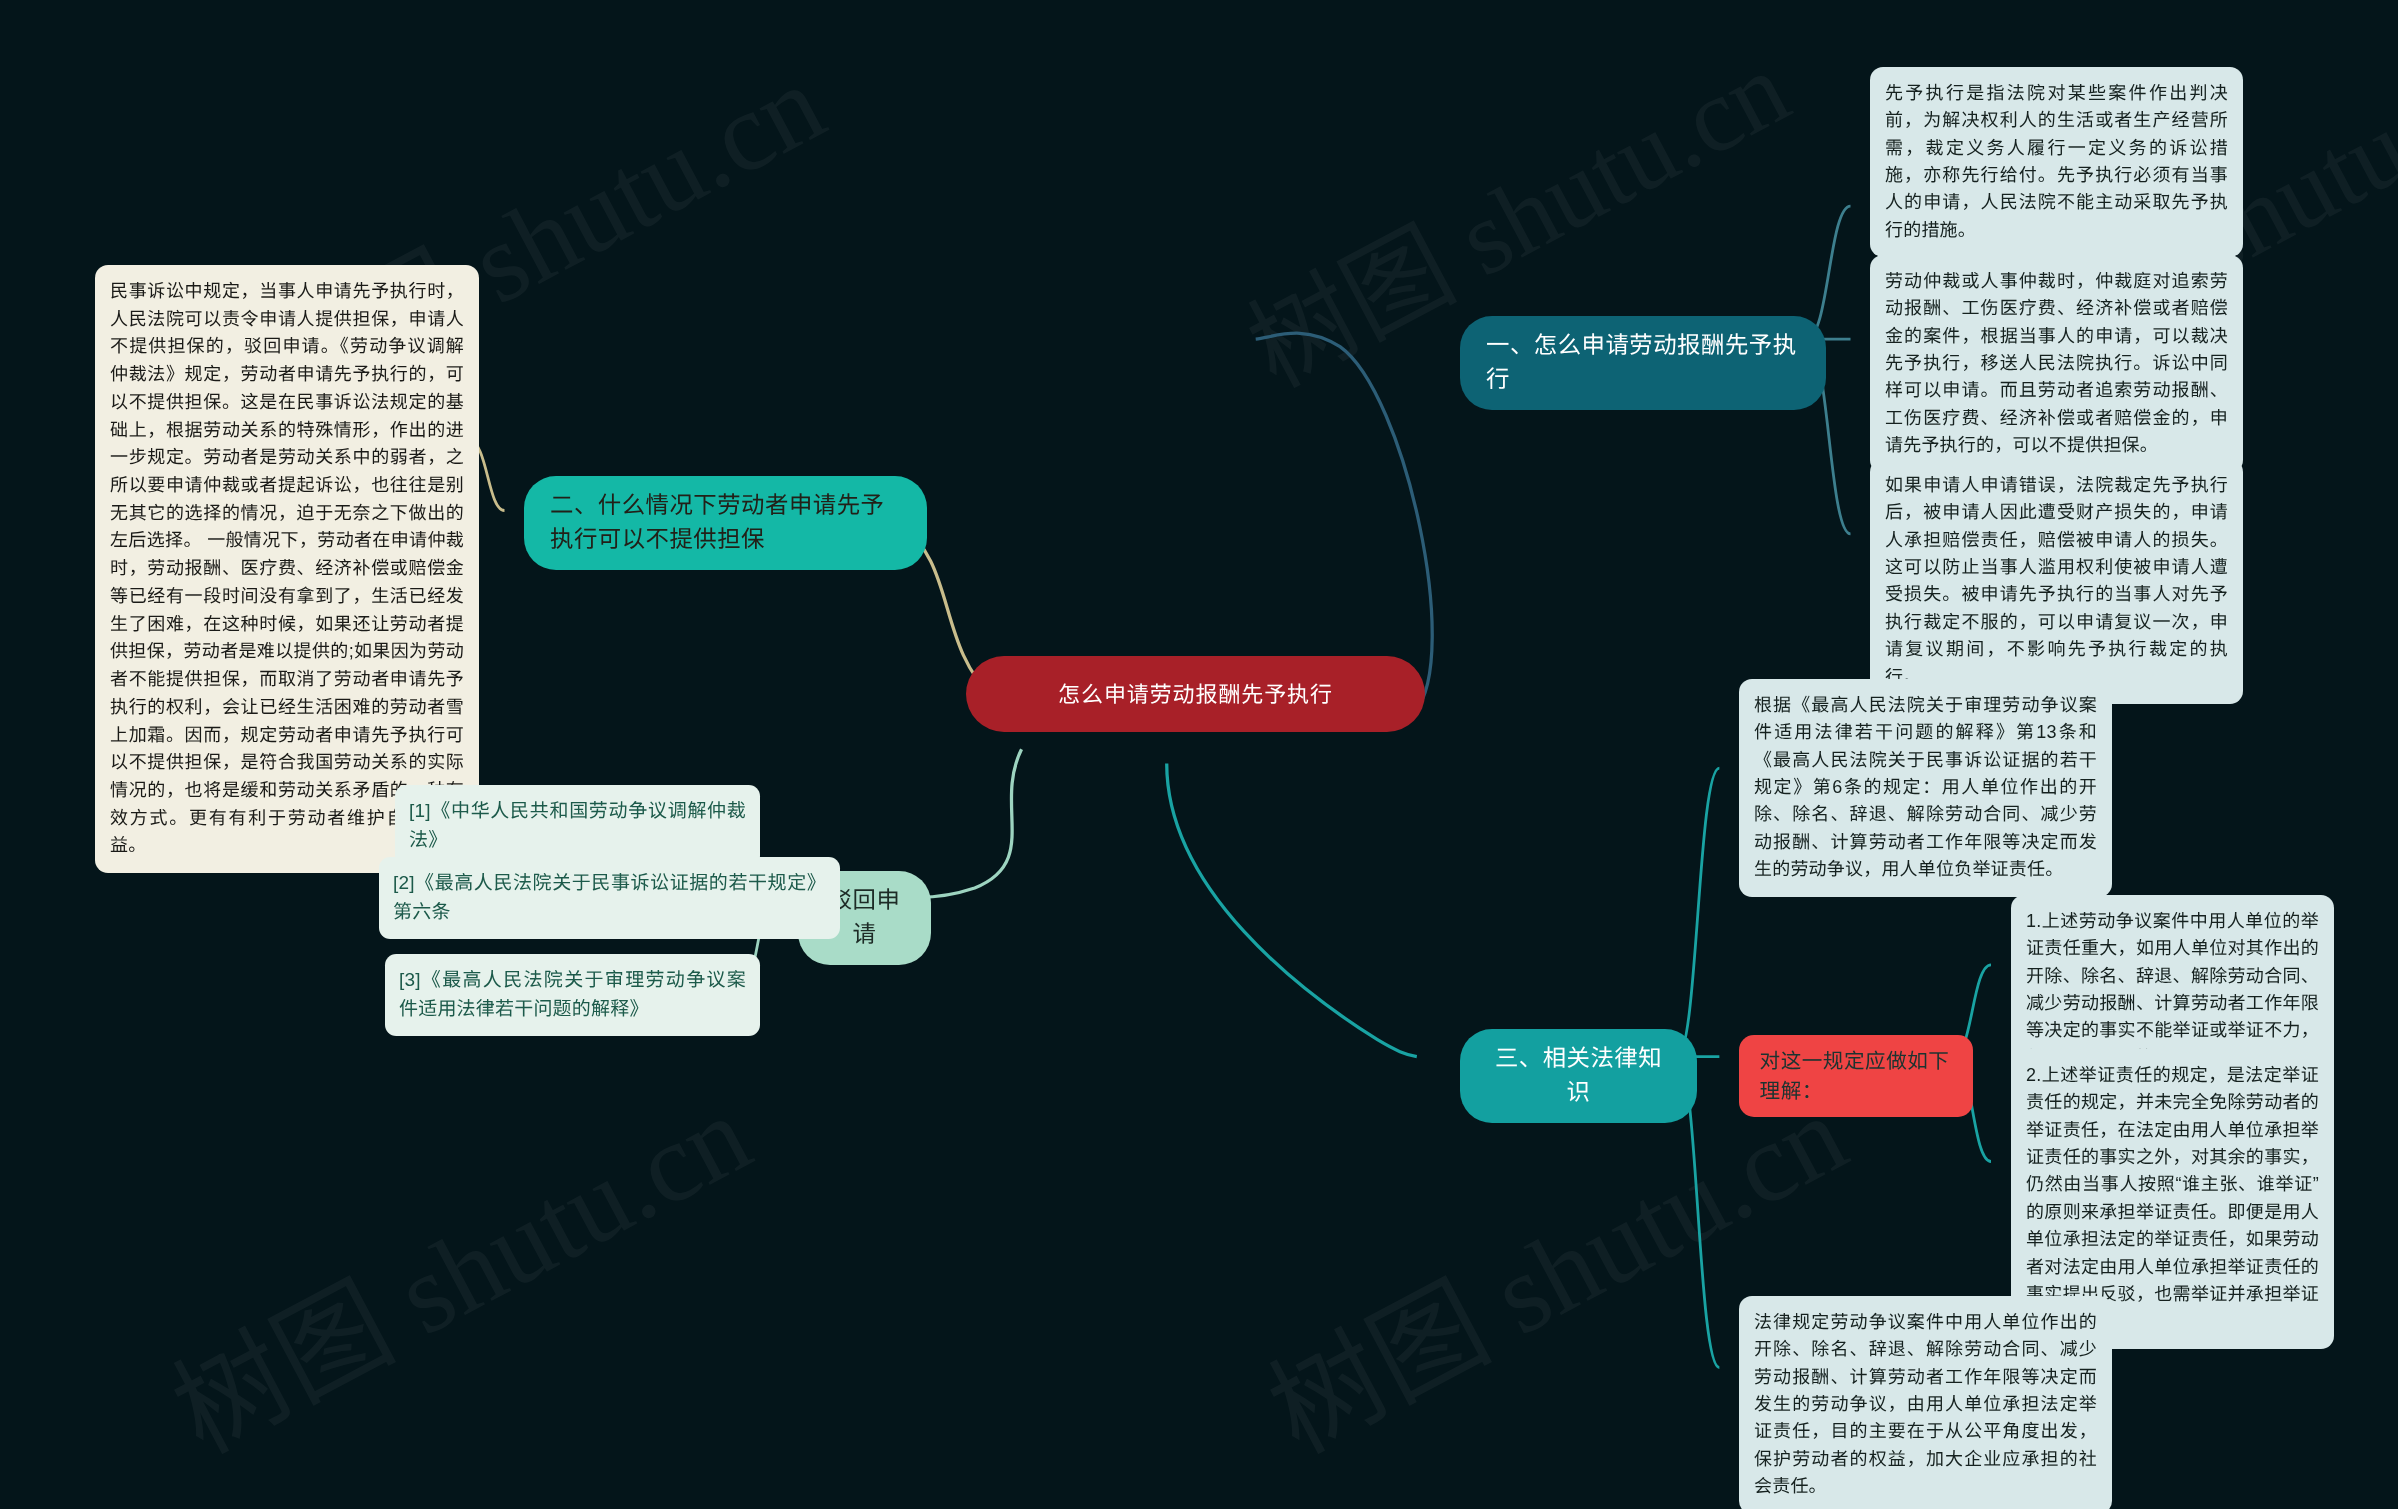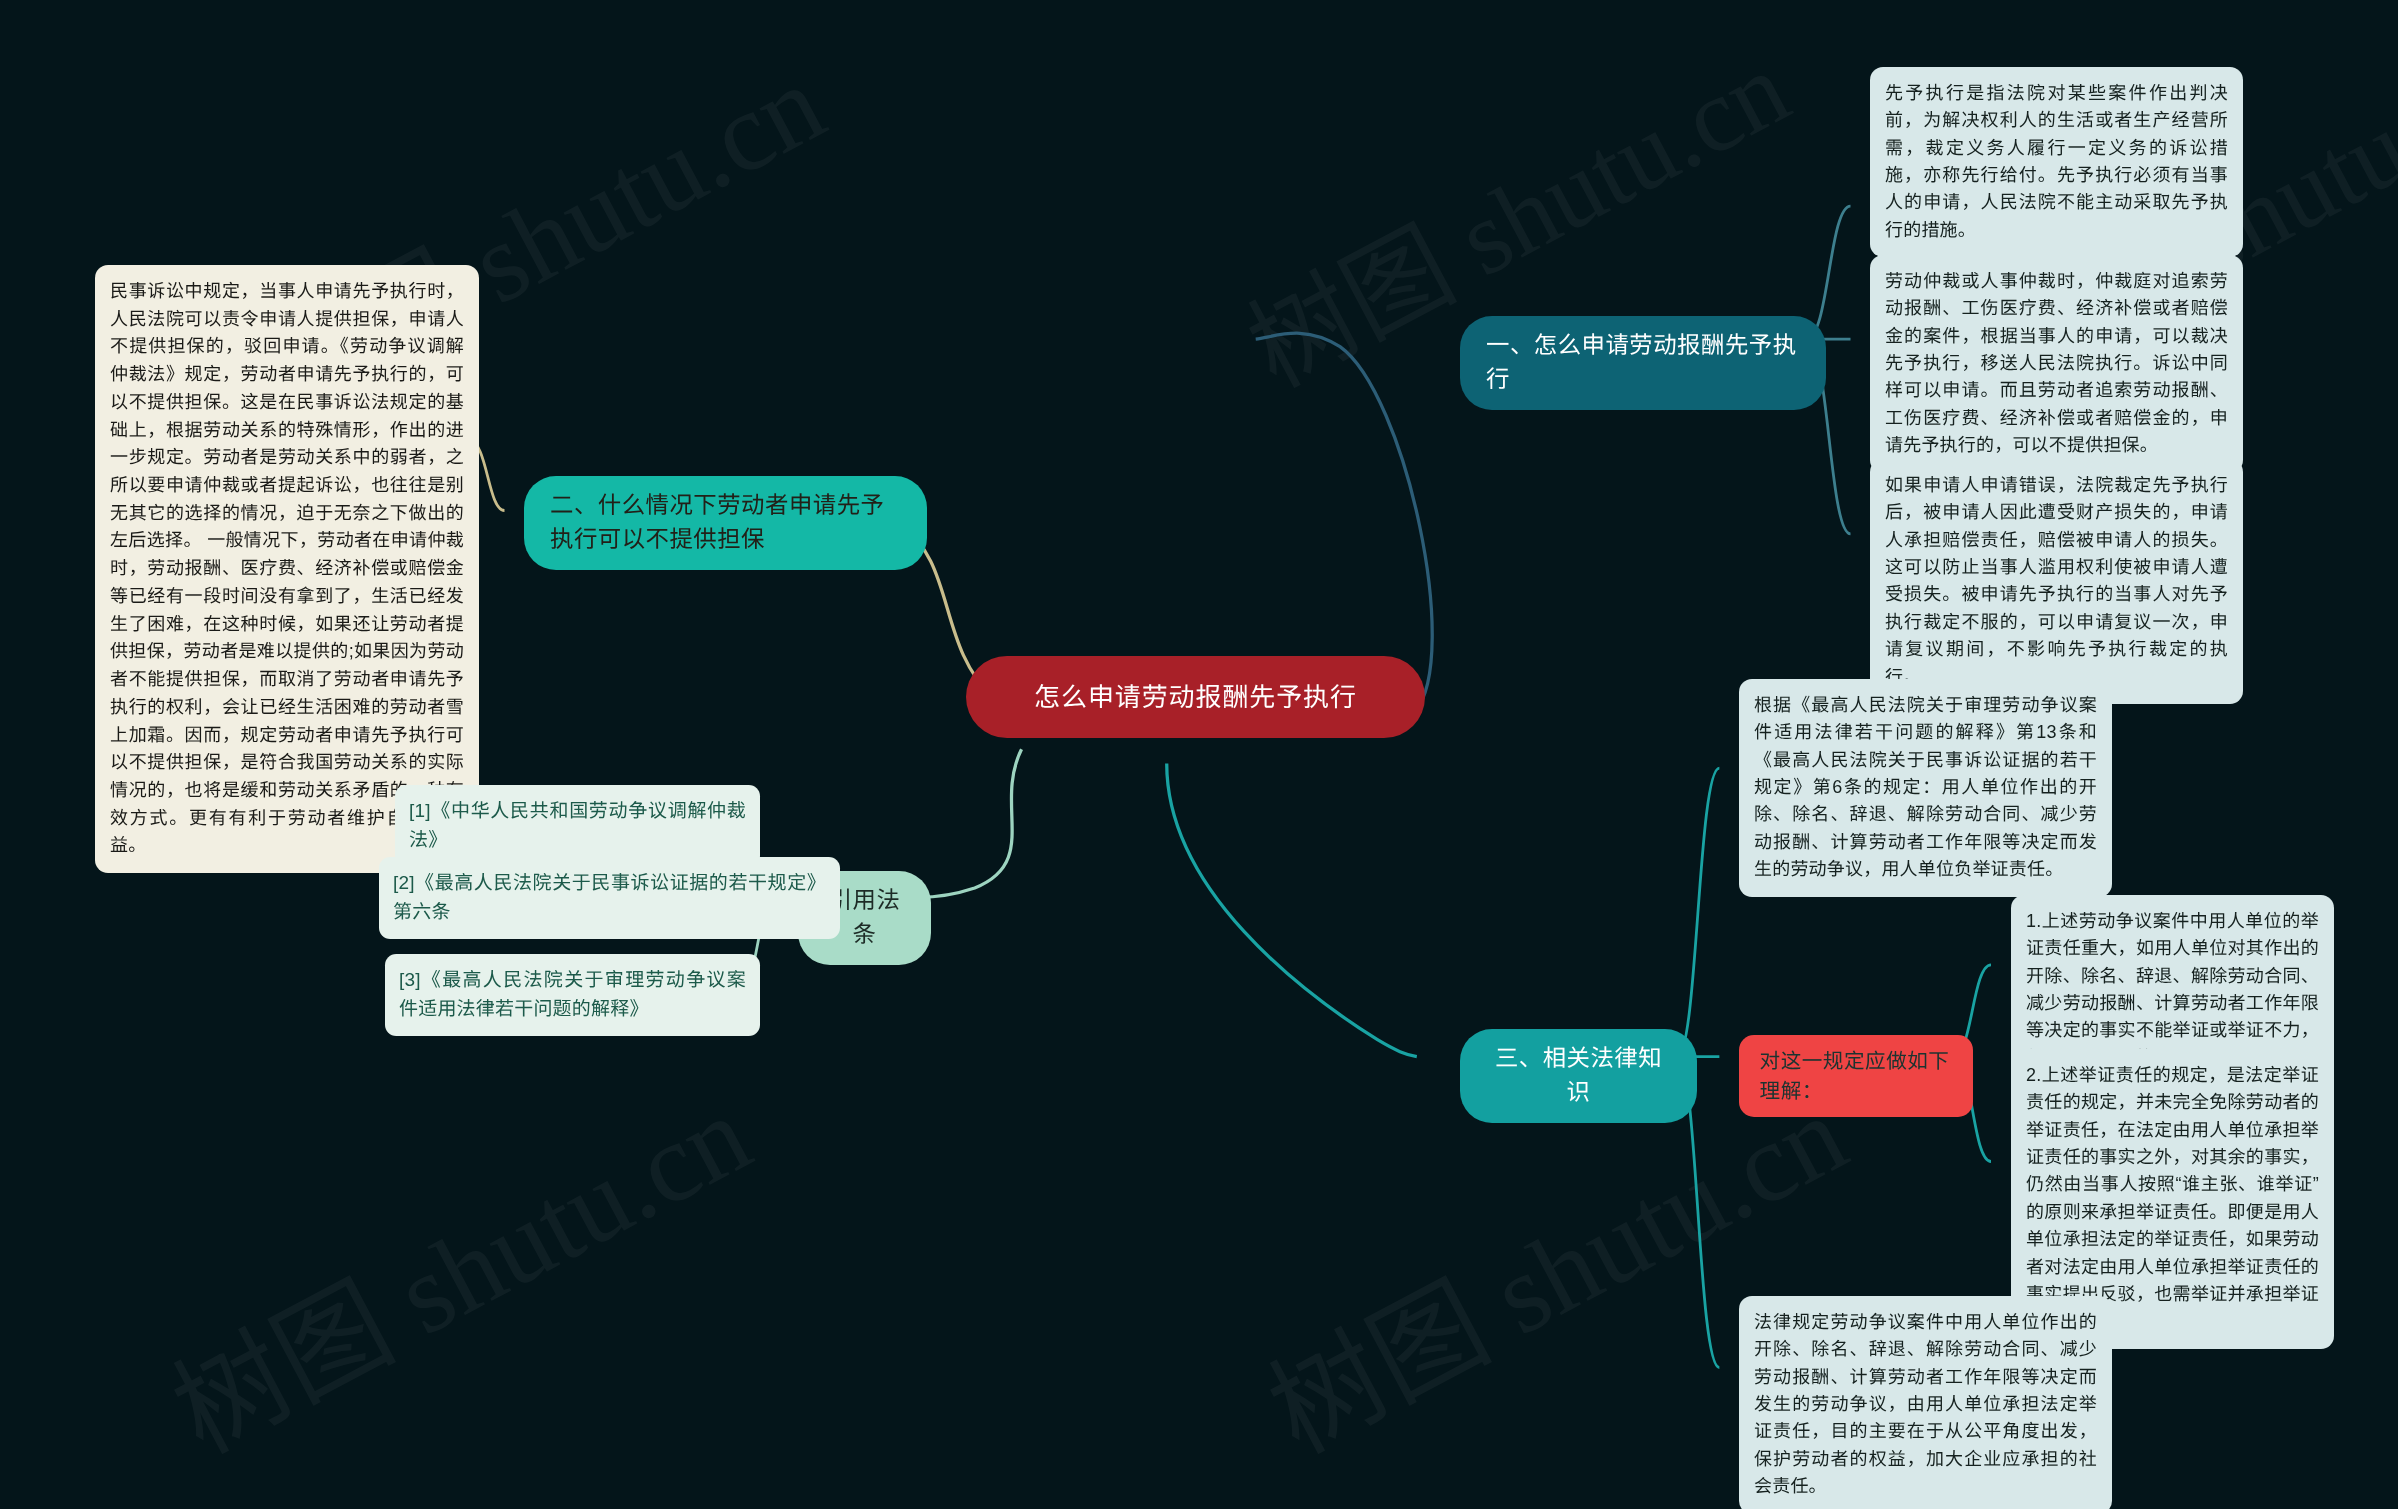--- a/index.html
+++ b/index.html
@@ -25,21 +25,21 @@
   
   svg#links{position:absolute;left:0;top:0;width:2399px;height:1509px;pointer-events:none;}
 
   
   .node{position:absolute;box-sizing:border-box;margin-left:20px;}
 
   .root{
     background:#a82028;color:#ffffff;
     border-radius:45px;
     text-align:center;
-    font-size:26px;line-height:1.42;
+    font-size:22px;line-height:1.42;
     padding:22.5px 28px;
     letter-spacing:0.9px;
   }
 
   .topic{
     border-radius:32px;
     font-size:23.4px;line-height:1.45;
     padding:13px 26px;
     letter-spacing:0.5px;
   }
@@ -105,21 +105,21 @@
   <div class="node leaf leaf-ice" style="left:1850px;top:67px;width:373px;">先予执行是指法院对某些案件作出判决前，为解决权利人的生活或者生产经营所需，裁定义务人履行一定义务的诉讼措施，亦称先行给付。先予执行必须有当事人的申请，人民法院不能主动采取先予执行的措施。</div>
 
   <div class="node leaf leaf-ice" style="left:1850px;top:255px;width:373px;">劳动仲裁或人事仲裁时，仲裁庭对追索劳动报酬、工伤医疗费、经济补偿或者赔偿金的案件，根据当事人的申请，可以裁决先予执行，移送人民法院执行。诉讼中同样可以申请。而且劳动者追索劳动报酬、工伤医疗费、经济补偿或者赔偿金的，申请先予执行的，可以不提供担保。</div>
 
   <div class="node leaf leaf-ice" style="left:1850px;top:459px;width:373px;">如果申请人申请错误，法院裁定先予执行后，被申请人因此遭受财产损失的，申请人承担赔偿责任，赔偿被申请人的损失。这可以防止当事人滥用权利使被申请人遭受损失。被申请先予执行的当事人对先予执行裁定不服的，可以申请复议一次，申请复议期间，不影响先予执行裁定的执行。</div>
 
   <div class="node topic topic-sand" style="left:504px;top:476px;width:403px;">二、什么情况下劳动者申请先予执行可以不提供担保</div>
 
   <div class="node leaf leaf-cream" style="left:75px;top:265px;width:384px;font-size:18px;line-height:1.54;">民事诉讼中规定，当事人申请先予执行时，人民法院可以责令申请人提供担保，申请人不提供担保的，驳回申请。《劳动争议调解仲裁法》规定，劳动者申请先予执行的，可以不提供担保。这是在民事诉讼法规定的基础上，根据劳动关系的特殊情形，作出的进一步规定。劳动者是劳动关系中的弱者，之所以要申请仲裁或者提起诉讼，也往往是别无其它的选择的情况，迫于无奈之下做出的左后选择。 一般情况下，劳动者在申请仲裁时，劳动报酬、医疗费、经济补偿或赔偿金等已经有一段时间没有拿到了，生活已经发生了困难，在这种时候，如果还让劳动者提供担保，劳动者是难以提供的;如果因为劳动者不能提供担保，而取消了劳动者申请先予执行的权利，会让已经生活困难的劳动者雪上加霜。因而，规定劳动者申请先予执行可以不提供担保，是符合我国劳动关系的实际情况的，也将是缓和劳动关系矛盾的一种有效方式。更有有利于劳动者维护自身的权益。</div>
 
-  <div class="node topic topic-mint" style="left:778px;top:871px;width:133px;text-align:center;">引用法条</div>
+  <div class="node topic topic-mint" style="left:778px;top:871px;width:133px;text-align:center;">驳回申请</div>
 
   <div class="node leaf leaf-ref" style="left:375px;top:785px;width:365px;">[1]《中华人民共和国劳动争议调解仲裁法》</div>
 
   <div class="node leaf leaf-ref" style="left:359px;top:857px;width:461px;">[2]《最高人民法院关于民事诉讼证据的若干规定》 第六条</div>
 
   <div class="node leaf leaf-ref" style="left:365px;top:954px;width:375px;">[3]《最高人民法院关于审理劳动争议案件适用法律若干问题的解释》</div>
 
   <div class="node topic topic-teal" style="left:1440px;top:1029px;width:237px;background:#13a0a0;text-align:center;">三、相关法律知识</div>
 
   <div class="node leaf leaf-ice" style="left:1719px;top:679px;width:373px;">根据《最高人民法院关于审理劳动争议案件适用法律若干问题的解释》第13条和《最高人民法院关于民事诉讼证据的若干规定》第6条的规定：用人单位作出的开除、除名、辞退、解除劳动合同、减少劳动报酬、计算劳动者工作年限等决定而发生的劳动争议，用人单位负举证责任。</div>

